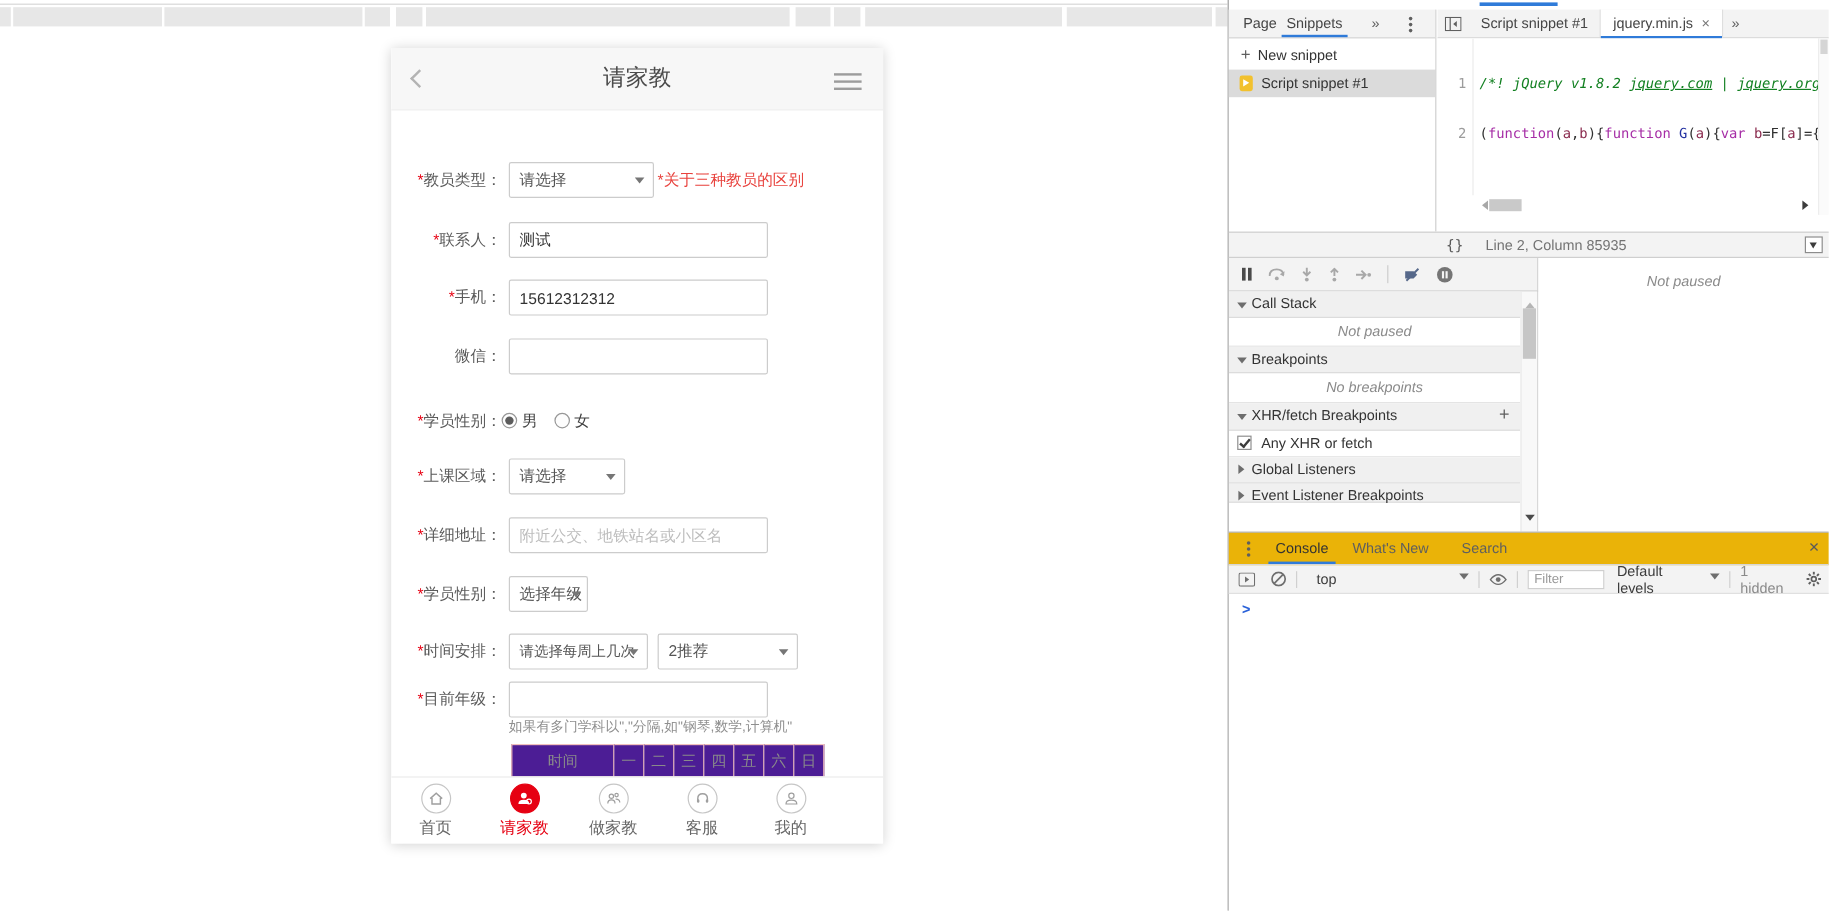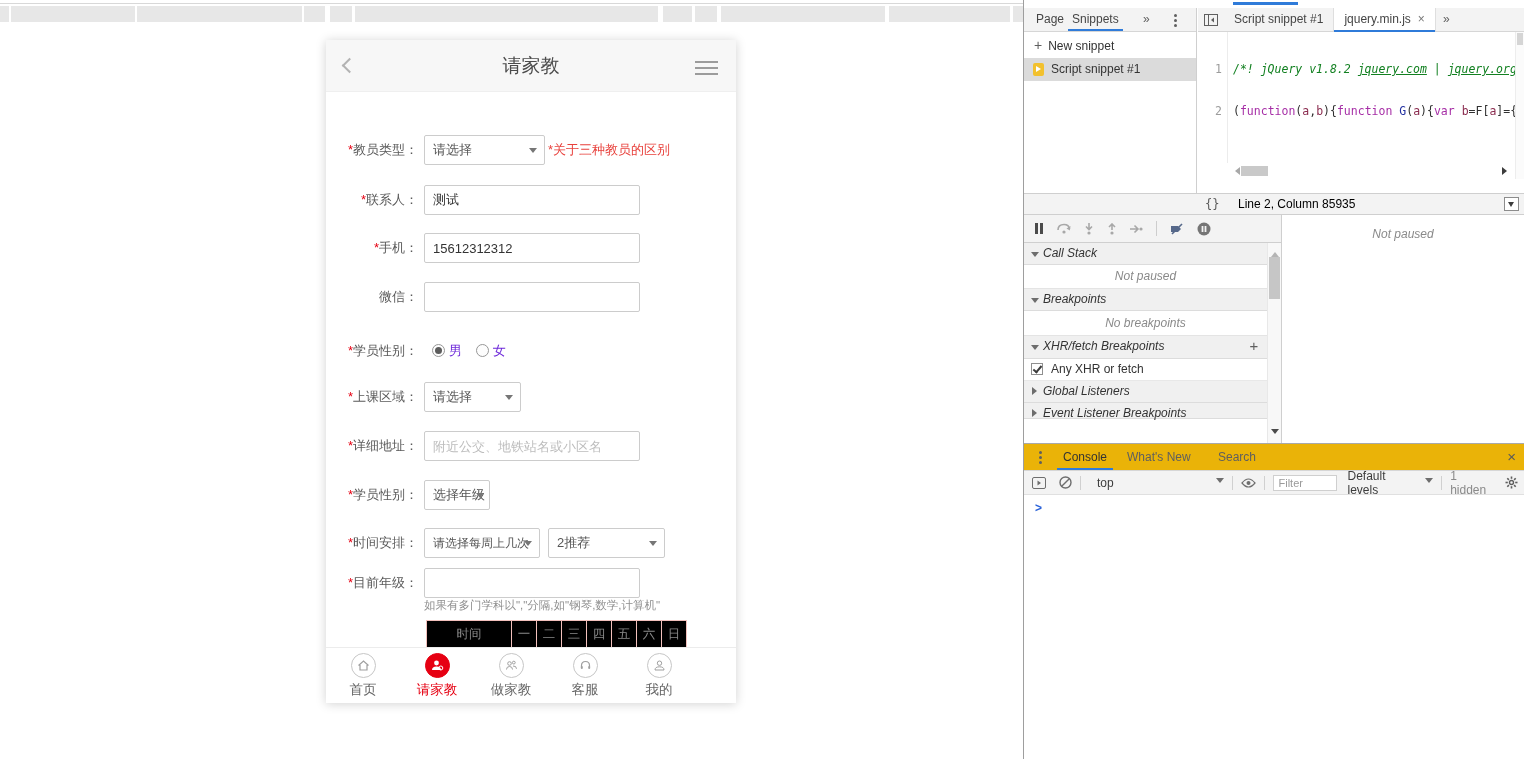--- a/index.html
+++ b/index.html
@@ -25,29 +25,29 @@
   .flabel { position:absolute; left:0; width:92px; text-align:right; font-size:13px; color:#5a5a5a; line-height:30px; white-space:nowrap; }
   .req { color:#e60012; }
   .ftext { position:absolute; left:98px; width:216px; height:30px; border:1px solid #ccc; border-radius:2px;
            padding:0 8px; font-size:13px; color:#333; font-family:inherit; background:#fff; outline:none; }
   .ftext::placeholder { color:#bdbdbd; }
   .fselect { position:absolute; left:98px; height:30px; border:1px solid #ccc; border-radius:2px;
              font-size:13px; color:#555; line-height:28px; padding:0 22px 0 8px; background:#fff; white-space:nowrap; overflow:hidden; }
   .fselect .caret { position:absolute; right:7px; top:12px; width:0; height:0;
                     border:4px solid transparent; border-top:5px solid #767676; }
   .note-red { position:absolute; left:222px; font-size:13px; color:#e8413c; line-height:30px; white-space:nowrap; }
-  .radio-group { position:absolute; left:106px; line-height:30px; font-size:13px; color:#6d28d9; }
+  .radio-group { position:absolute; left:92px; line-height:30px; font-size:13px; color:#404040; }
   .radio { display:inline-block; width:13px; height:13px; border:1px solid #979797; border-radius:50%;
            background:#fdfdfd; vertical-align:-2px; margin-right:4px; position:relative; }
   .radio.checked::after { content:""; position:absolute; left:2px; top:2px; width:7px; height:7px; border-radius:50%; background:#5c5c5c; }
   .radio-opt2 { margin-left:10px; }
   .hint { position:absolute; left:98px; top:558px; font-size:11.5px; color:#8f8f8f; white-space:nowrap; }
 
   .sched { position:absolute; left:100px; top:580px; display:flex; }
-  .sched .cell { height:28px; border:1px solid #f2c0bc; border-left:none; background:#000000;
+  .sched .cell { height:28px; border:1px solid #f2c0bc; border-left:none; background:#4c1d95;
                  color:#8a8a8a; font-size:12.5px; text-align:center; line-height:26px; }
   .sched .cell.time { border-left:1px solid #f2c0bc; width:86px; }
   .sched .cell.day { width:25px; }
 
   .p-tabbar { position:absolute; left:0; bottom:0; width:100%; height:56px; background:#fff;
               border-top:1px solid #ececec; display:flex; }
   .tb-item { width:74px; text-align:center; padding-top:5px; }
   .tb-icon { width:25px; height:25px; border:1px solid #c6c6c6; border-radius:50%; margin:0 auto;
              color:#9f9f9f; display:flex; align-items:center; justify-content:center; }
   .tb-item.active .tb-icon { background:#e60012; border-color:#e60012; color:#fff; }
@@ -98,39 +98,39 @@
   .ed-hscroll { position:absolute; left:31px; right:11px; top:156px; height:14px; }
   .hs-left { position:absolute; left:2px; top:3px; width:0; height:0; border:4px solid transparent; border-right:5px solid #a8a8a8; }
   .hs-thumb { position:absolute; left:12px; top:2px; width:27px; height:10px; background:#c9c9c9; }
   .hs-right { position:absolute; right:2px; top:3px; width:0; height:0; border:4px solid transparent; border-left:5px solid #3c3c3c; }
   .ed-vscroll { position:absolute; right:0; top:24px; width:9px; height:147px; background:#fbfbfb; border-left:1px solid #ededed; }
   .vs-thumb { position:absolute; left:1px; top:1px; width:6px; height:12px; background:#d5d5d5; }
 
   .status-bar { position:absolute; left:0; top:193px; width:100%; height:22px; background:#f3f3f3;
                 border-top:1px solid #cfcfcf; border-bottom:1px solid #cfcfcf; }
   .sb-braces { position:absolute; left:181px; line-height:20px; color:#5a5a5a; font-family:"DejaVu Sans Mono",monospace; }
-  .sb-pos { position:absolute; left:214px; line-height:20px; color:#000000; }
+  .sb-pos { position:absolute; left:214px; line-height:20px; color:#737373; }
   .sb-icon { position:absolute; right:5px; top:3px; width:15px; height:14px; border:1px solid #8c8c8c; background:#fff; }
   .sb-icon::after { content:""; position:absolute; left:3px; top:4px; border:3.5px solid transparent; border-top:5px solid #3c3c3c; }
 
   .dbg-toolbar { position:absolute; left:0; top:215px; width:258px; height:28px; background:#f3f3f3;
                  border-bottom:1px solid #cfcfcf; display:flex; align-items:center; padding-left:10px; gap:13px; }
   .dbg-sep { width:1px; height:15px; background:#cdcdcd; }
 
   .scope-pane { position:absolute; left:258px; top:215px; right:0; height:228px; background:#fff; }
   .scope-tabs { height:28px; background:#f3f3f3; border-bottom:1px solid #cfcfcf; position:relative; padding-left:11px; }
   .scope-tab { display:inline-block; line-height:27px; margin-right:21px; color:#5f5f5f; position:relative; }
   .scope-tab.active { color:#333; }
   .scope-tab.active::after { content:""; position:absolute; left:-3px; right:-3px; bottom:0; height:2px; background:#2f7bd9; }
   .pane-empty { text-align:center; margin-top:12px; color:#8a8a8a; font-style:italic; }
 
   .dbg-divider { position:absolute; left:257px; top:215px; width:1px; height:228px; background:#cfcfcf; }
 
   .dbg-sections { position:absolute; left:0; top:243px; width:243px; height:200px; overflow:hidden; background:#fff; }
-  .sec-hdr { height:22px; background:#f0f0f0; border-bottom:1px solid #dcdcdc; line-height:21px; padding-left:19px; position:relative; color:#333;font-style:italic; }
+  .sec-hdr { height:22px; background:#f0f0f0; border-bottom:1px solid #dcdcdc; line-height:21px; padding-left:19px; position:relative; color:#333; }
   .tri-open { position:absolute; left:7px; top:9px; width:0; height:0; border:4px solid transparent; border-top:5px solid #6d6d6d; }
   .tri-closed { position:absolute; left:8px; top:6px; width:0; height:0; border:4px solid transparent; border-left:5px solid #6d6d6d; }
   .sec-empty { height:24px; line-height:23px; text-align:center; color:#8a8a8a; font-style:italic; background:#fff; border-bottom:1px solid #e4e4e4; }
   .sec-row { height:22px; line-height:21px; background:#fff; border-bottom:1px solid #e8e8e8; padding-left:7px; color:#333; }
   .checkbox { display:inline-block; width:12px; height:12px; border:1px solid #8f8f8f; background:#fff;
               margin-right:8px; vertical-align:-2px; position:relative; }
   .checkbox.checked::after { content:""; position:absolute; left:1px; top:2px; width:7px; height:3px;
                              border-left:2px solid #3c3c3c; border-bottom:2px solid #3c3c3c; transform:rotate(-50deg); }
   .sec-plus { position:absolute; right:9px; top:0; font-size:15px; color:#5f5f5f; line-height:20px; }
   .dbg-scrollbar { position:absolute; left:243px; top:243px; width:14px; height:200px; background:#f8f8f8; border-left:1px solid #e8e8e8; }

